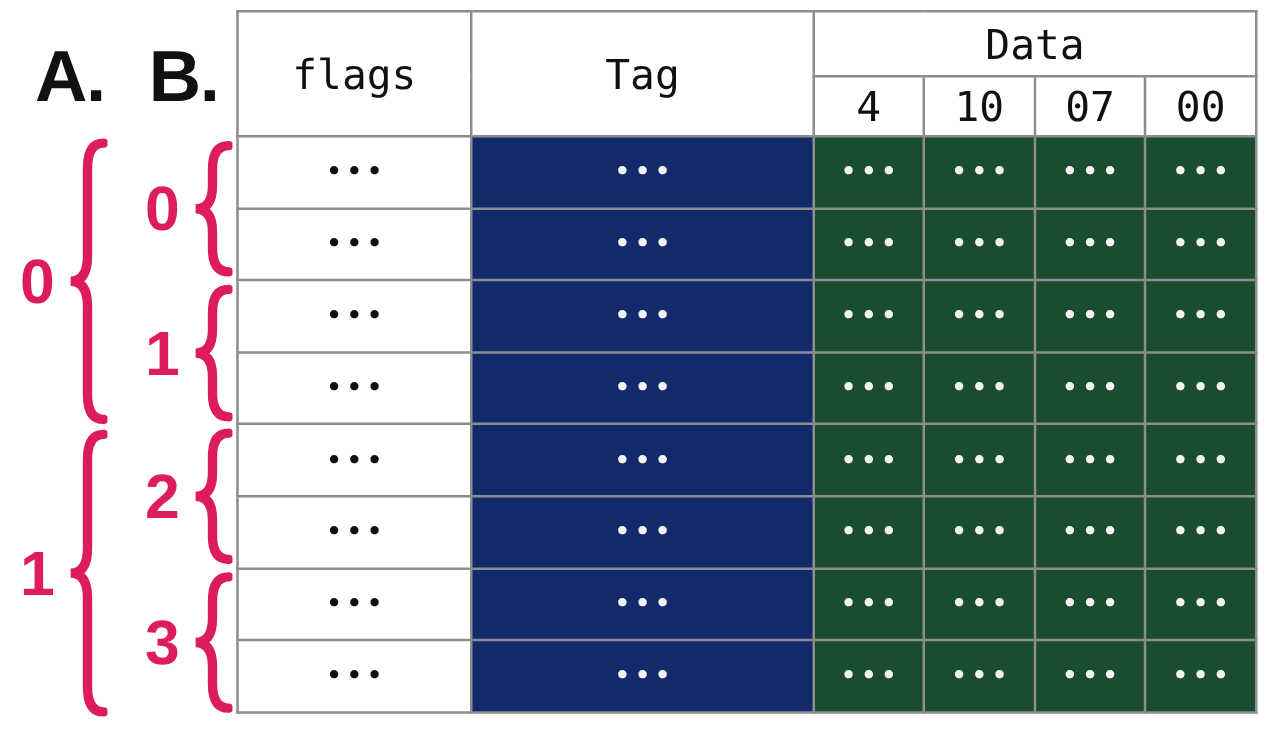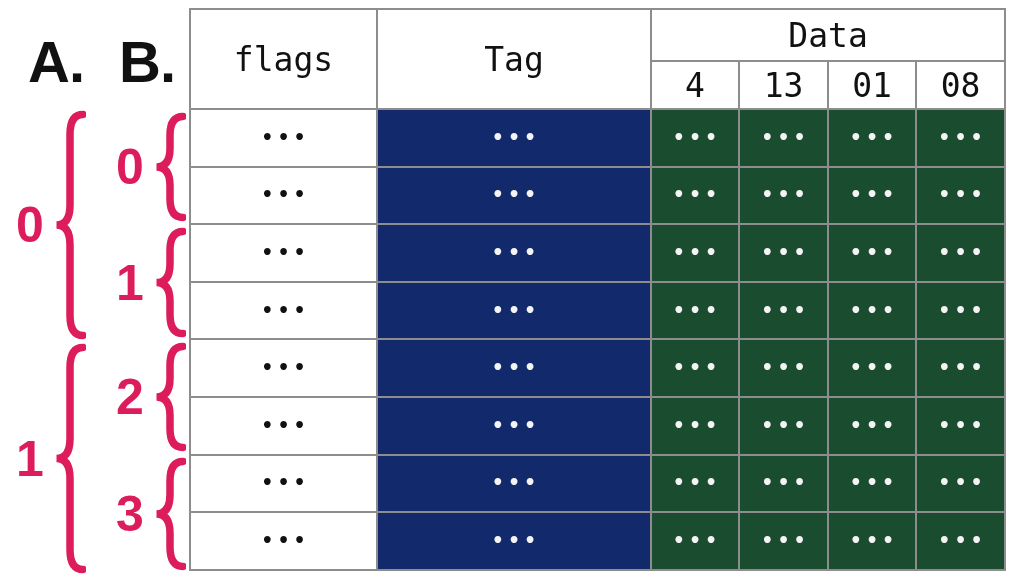--- a/index.html
+++ b/index.html
@@ -102,23 +102,23 @@
         <col style="width:89px">
     </colgroup>
     <thead>
       <tr class="hrow-top">
         <th rowspan="2">flags</th>
         <th rowspan="2">Tag</th>
         <th colspan="4">Data</th>
       </tr>
       <tr class="hrow-sub">
         <th>4</th>
-        <th>13</th>
-        <th>01</th>
-        <th>08</th>
+        <th>10</th>
+        <th>07</th>
+        <th>00</th>
       </tr>
     </thead>
     <tbody>
       <tr>
         <td class="flags-cell"><span class="dots">•••</span></td>
         <td class="tag-cell"><span class="dots">•••</span></td>
         <td class="data-cell"><span class="dots">•••</span></td>
         <td class="data-cell"><span class="dots">•••</span></td>
         <td class="data-cell"><span class="dots">•••</span></td>
         <td class="data-cell"><span class="dots">•••</span></td>

